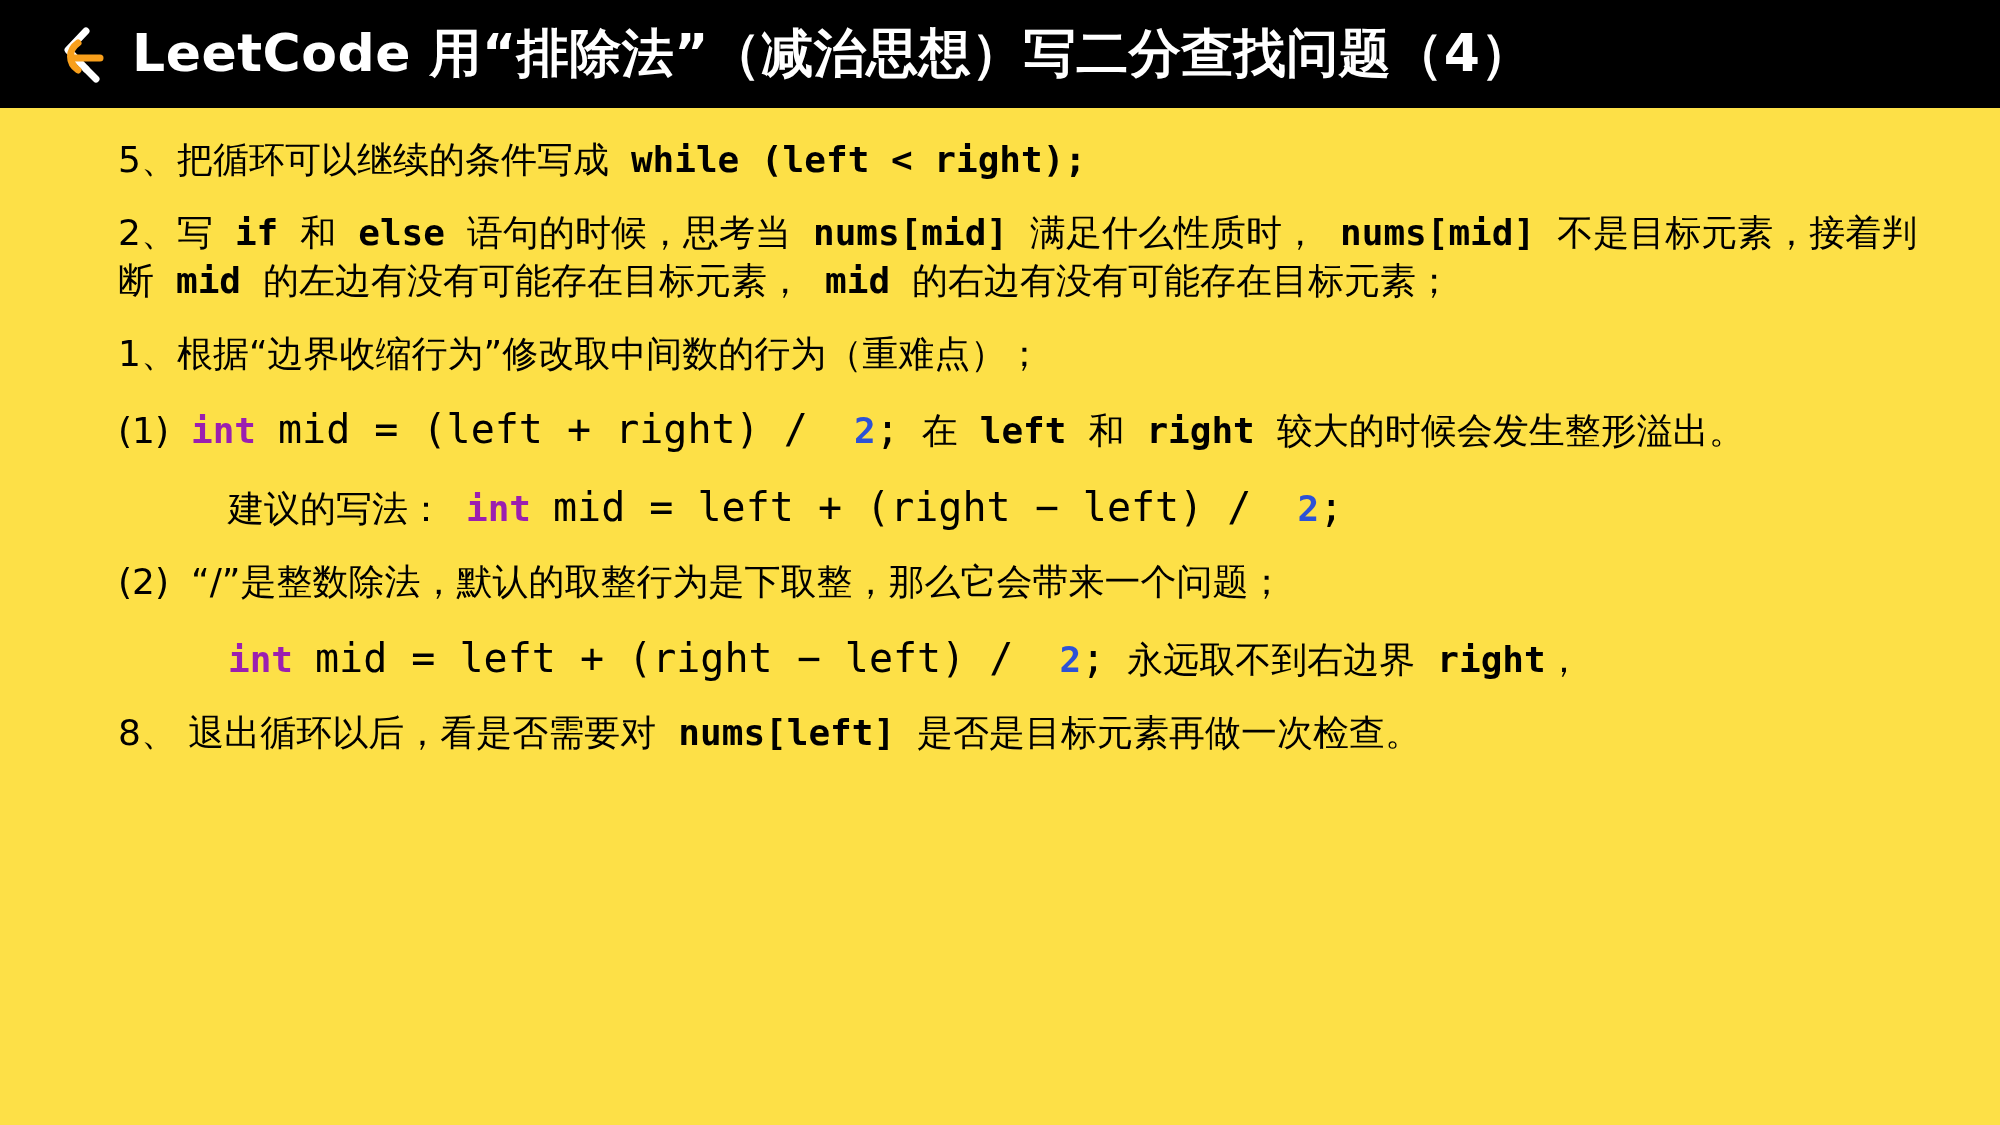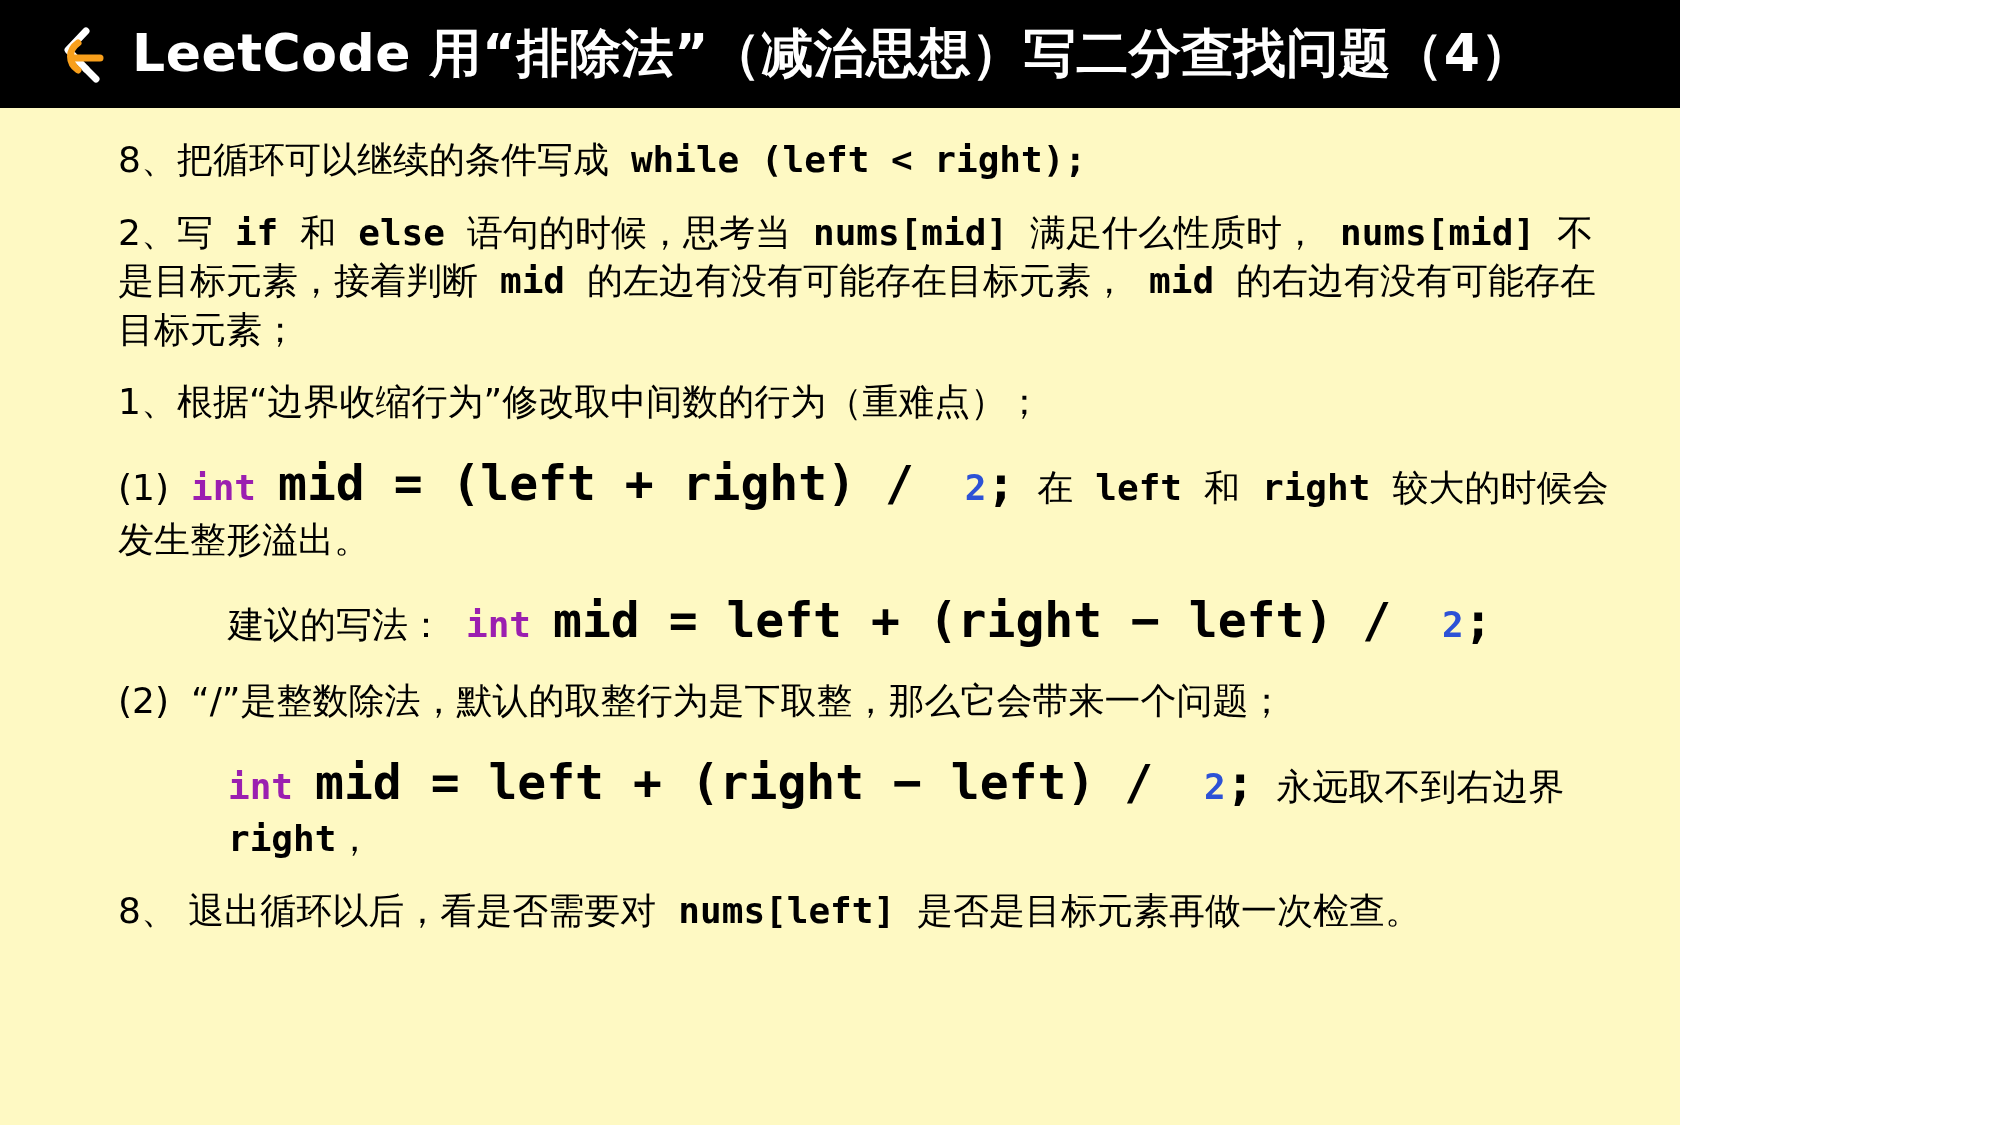--- a/index.html
+++ b/index.html
@@ -8,23 +8,23 @@
     background: #ffffff;
   }
   body {
     width: 2000px;
     height: 1125px;
     font-family: "Liberation Sans", "DejaVu Sans", sans-serif;
     overflow: hidden;
   }
   .slide {
     position: relative;
-    width: 1680px;
+    width: 2000px;
     height: 1125px;
-    background: #fef9c3;
+    background: #fde047;
   }
 
   
   .header {
     height: 108px;
     background: #000000;
     display: flex;
     align-items: center;
     padding-left: 48px;
     box-sizing: border-box;
@@ -79,22 +79,22 @@
     font-weight: bold;
     margin-top: 12px;
   }
   .num {
     color: #2d52d6;
     font-family: "DejaVu Sans Mono", "Liberation Mono", monospace;
     font-weight: bold;
   }
   .codebig {
     font-family: "DejaVu Sans Mono", "Liberation Mono", monospace;
-    font-weight: bold;
-    font-size: 48px;
+    font-weight: normal;
+    font-size: 40px;
   }
   .gap { display: inline-block; width: 22px; }
 </style>
 </head>
 <body>
 
 <div class="slide">
 
   <div class="header">
     <span class="logo">
@@ -105,21 +105,21 @@
         <path d="M30 20 C20 27, 20 40, 30 47" fill="none" stroke="#f89f1b" stroke-width="7" stroke-linecap="round"></path>
       </svg>
     </span>
     <span class="header-title">LeetCode 用“排除法”（减治思想）写二分查找问题（4）</span>
   </div>
 
   <div class="content">
 
 
     <div id="items-host">
-        <div class="para"><span>8、把循环可以继续的条件写成</span><span class="gap"></span><span class="mono">while (left &lt; right);</span></div>
+        <div class="para"><span>5、把循环可以继续的条件写成</span><span class="gap"></span><span class="mono">while (left &lt; right);</span></div>
         <div class="para"><span>2、写</span><span class="gap"></span><span class="mono">if</span><span class="gap"></span><span>和</span><span class="gap"></span><span class="mono">else</span><span class="gap"></span><span>语句的时候，思考当</span><span class="gap"></span><span class="mono">nums[mid]</span><span class="gap"></span><span>满足什么性质时，</span><span class="gap"></span><span class="mono">nums[mid]</span><span class="gap"></span><span>不是目标元素，接着判断</span><span class="gap"></span><span class="mono">mid</span><span class="gap"></span><span>的左边有没有可能存在目标元素，</span><span class="gap"></span><span class="mono">mid</span><span class="gap"></span><span>的右边有没有可能存在目标元素；</span></div>
         <div class="para"><span>1、根据“边界收缩行为”修改取中间数的行为（重难点）；</span></div>
       </div>
 
     <div id="sub-host">
         <div class="para"><span>(1)</span><span class="gap"></span><span class="kw">int</span><span class="gap"></span><span class="codebig">mid = (left + right) / </span><span class="gap"></span><span class="num">2</span><span class="codebig">;</span><span class="gap"></span><span>在</span><span class="gap"></span><span class="mono">left</span><span class="gap"></span><span>和</span><span class="gap"></span><span class="mono">right</span><span class="gap"></span><span>较大的时候会发生整形溢出。</span></div>
         <div class="para indent"><span>建议的写法：</span><span class="gap"></span><span class="kw">int</span><span class="gap"></span><span class="codebig">mid = left + (right − left) / </span><span class="gap"></span><span class="num">2</span><span class="codebig">;</span></div>
         <div class="para"><span>(2)</span><span class="gap"></span><span>“/”是整数除法，默认的取整行为是下取整，那么它会带来一个问题；</span></div>
         <div class="para indent"><span class="kw">int</span><span class="gap"></span><span class="codebig">mid = left + (right − left) / </span><span class="gap"></span><span class="num">2</span><span class="codebig">;</span><span class="gap"></span><span>永远取不到右边界</span><span class="gap"></span><span class="mono">right</span><span>，</span></div>
       </div>

